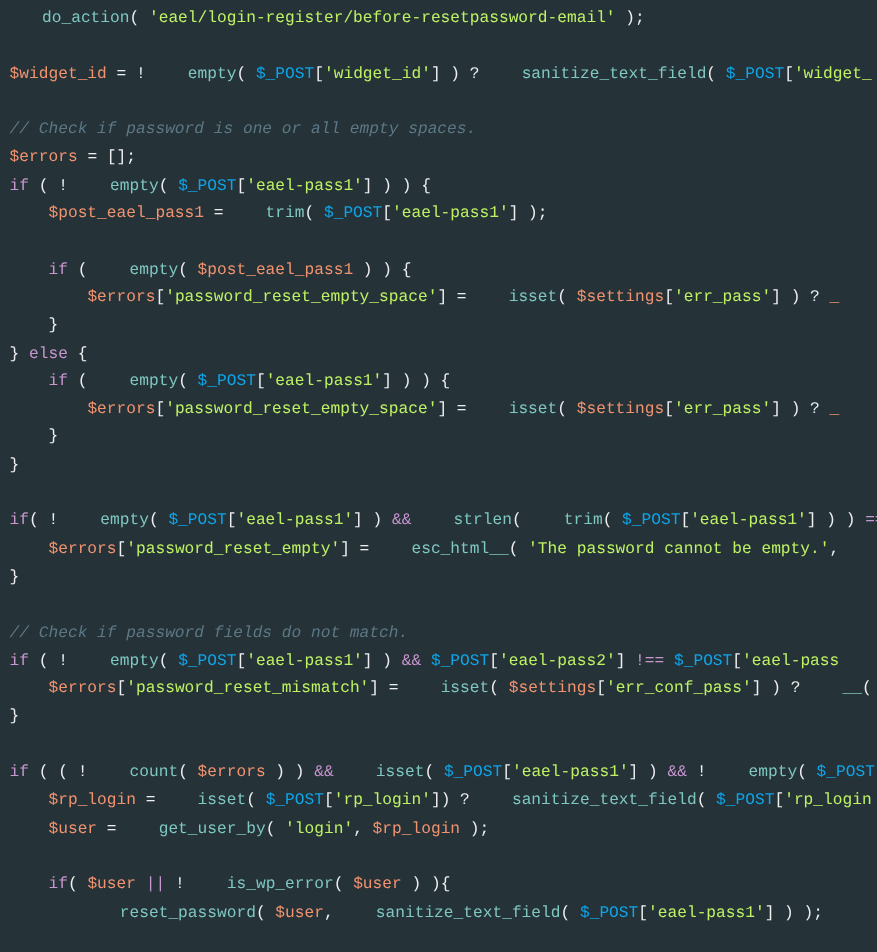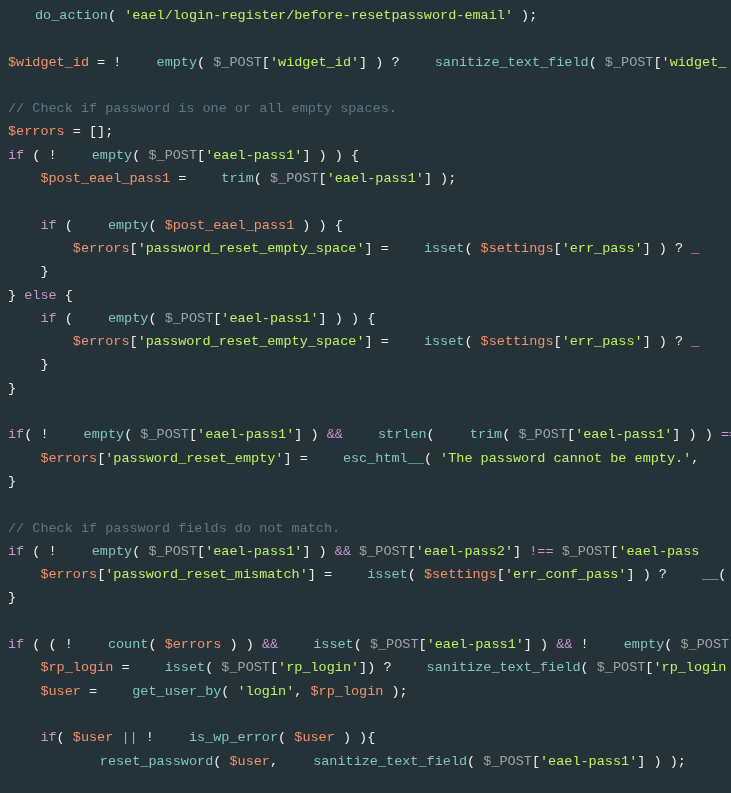--- a/index.html
+++ b/index.html
@@ -16,20 +16,20 @@
     font-family: Consolas, "Courier New", monospace;
     font-size: 13.5px;
     line-height: 23.3px;
     white-space: pre;
     color: #e2e9ef;
   }
   .fn   { color: #7fc7c1; margin-left: 27px; }  
   .str  { color: #bef264; }  
   .var  { color: #edeef0; }  
   .key  { color: #c996d0; }  
-  .glb  { color: #a3a3a3; }  
+  .glb  { color: #0ea5e9; }  
   .bool { color: #f2936f; }  
-  .cmt  { color: #5d7885; }  
+  .cmt  { color: #5d7885; font-style: italic; }  
 </style>
 </head>
 <body>
 
 <pre class="code" id="code-container"><div><span class="fn">do_action</span><span class="var">( </span><span class="str">'eael/login-register/before-resetpassword-email'</span><span class="var"> );</span></div><div>&nbsp;</div><div><span class="bool">$widget_id</span><span class="var"> = ! </span><span class="fn">empty</span><span class="var">( </span><span class="glb">$_POST</span><span class="var">[</span><span class="str">'widget_id'</span><span class="var">] ) ? </span><span class="fn">sanitize_text_field</span><span class="var">( </span><span class="glb">$_POST</span><span class="var">[</span><span class="str">'widget_</span></div><div>&nbsp;</div><div><span class="cmt">// Check if password is one or all empty spaces.</span></div><div><span class="bool">$errors</span><span class="var"> = [];</span></div><div><span class="key">if</span><span class="var"> ( ! </span><span class="fn">empty</span><span class="var">( </span><span class="glb">$_POST</span><span class="var">[</span><span class="str">'eael-pass1'</span><span class="var">] ) ) {</span></div><div><span class="var">    </span><span class="bool">$post_eael_pass1</span><span class="var"> = </span><span class="fn">trim</span><span class="var">( </span><span class="glb">$_POST</span><span class="var">[</span><span class="str">'eael-pass1'</span><span class="var">] );</span></div><div>&nbsp;</div><div><span class="var">    </span><span class="key">if</span><span class="var"> ( </span><span class="fn">empty</span><span class="var">( </span><span class="bool">$post_eael_pass1</span><span class="var"> ) ) {</span></div><div><span class="var">        </span><span class="bool">$errors</span><span class="var">[</span><span class="str">'password_reset_empty_space'</span><span class="var">] = </span><span class="fn">isset</span><span class="var">( </span><span class="bool">$settings</span><span class="var">[</span><span class="str">'err_pass'</span><span class="var">] ) ? </span><span class="bool">_</span></div><div><span class="var">    }</span></div><div><span class="var">} </span><span class="key">else</span><span class="var"> {</span></div><div><span class="var">    </span><span class="key">if</span><span class="var"> ( </span><span class="fn">empty</span><span class="var">( </span><span class="glb">$_POST</span><span class="var">[</span><span class="str">'eael-pass1'</span><span class="var">] ) ) {</span></div><div><span class="var">        </span><span class="bool">$errors</span><span class="var">[</span><span class="str">'password_reset_empty_space'</span><span class="var">] = </span><span class="fn">isset</span><span class="var">( </span><span class="bool">$settings</span><span class="var">[</span><span class="str">'err_pass'</span><span class="var">] ) ? </span><span class="bool">_</span></div><div><span class="var">    }</span></div><div><span class="var">}</span></div><div>&nbsp;</div><div><span class="key">if</span><span class="var">( ! </span><span class="fn">empty</span><span class="var">( </span><span class="glb">$_POST</span><span class="var">[</span><span class="str">'eael-pass1'</span><span class="var">] ) </span><span class="key">&amp;&amp;</span><span class="var"> </span><span class="fn">strlen</span><span class="var">( </span><span class="fn">trim</span><span class="var">( </span><span class="glb">$_POST</span><span class="var">[</span><span class="str">'eael-pass1'</span><span class="var">] ) ) </span><span class="key">==</span><span class="var"> </span><span class="bool">0</span></div><div><span class="var">    </span><span class="bool">$errors</span><span class="var">[</span><span class="str">'password_reset_empty'</span><span class="var">] = </span><span class="fn">esc_html__</span><span class="var">( </span><span class="str">'The password cannot be empty.'</span><span class="var">,</span></div><div><span class="var">}</span></div><div>&nbsp;</div><div><span class="cmt">// Check if password fields do not match.</span></div><div><span class="key">if</span><span class="var"> ( ! </span><span class="fn">empty</span><span class="var">( </span><span class="glb">$_POST</span><span class="var">[</span><span class="str">'eael-pass1'</span><span class="var">] ) </span><span class="key">&amp;&amp;</span><span class="var"> </span><span class="glb">$_POST</span><span class="var">[</span><span class="str">'eael-pass2'</span><span class="var">] </span><span class="key">!==</span><span class="var"> </span><span class="glb">$_POST</span><span class="var">[</span><span class="str">'eael-pass</span></div><div><span class="var">    </span><span class="bool">$errors</span><span class="var">[</span><span class="str">'password_reset_mismatch'</span><span class="var">] = </span><span class="fn">isset</span><span class="var">( </span><span class="bool">$settings</span><span class="var">[</span><span class="str">'err_conf_pass'</span><span class="var">] ) ? </span><span class="fn">__</span><span class="var">(</span></div><div><span class="var">}</span></div><div>&nbsp;</div><div><span class="key">if</span><span class="var"> ( ( ! </span><span class="fn">count</span><span class="var">( </span><span class="bool">$errors</span><span class="var"> ) ) </span><span class="key">&amp;&amp;</span><span class="var"> </span><span class="fn">isset</span><span class="var">( </span><span class="glb">$_POST</span><span class="var">[</span><span class="str">'eael-pass1'</span><span class="var">] ) </span><span class="key">&amp;&amp;</span><span class="var"> ! </span><span class="fn">empty</span><span class="var">( </span><span class="glb">$_POST</span><span class="var">[</span><span class="str">'e</span></div><div><span class="var">    </span><span class="bool">$rp_login</span><span class="var"> = </span><span class="fn">isset</span><span class="var">( </span><span class="glb">$_POST</span><span class="var">[</span><span class="str">'rp_login'</span><span class="var">]) ? </span><span class="fn">sanitize_text_field</span><span class="var">( </span><span class="glb">$_POST</span><span class="var">[</span><span class="str">'rp_login</span></div><div><span class="var">    </span><span class="bool">$user</span><span class="var"> = </span><span class="fn">get_user_by</span><span class="var">( </span><span class="str">'login'</span><span class="var">, </span><span class="bool">$rp_login</span><span class="var"> );</span></div><div>&nbsp;</div><div><span class="var">    </span><span class="key">if</span><span class="var">( </span><span class="bool">$user</span><span class="var"> </span><span class="key">||</span><span class="var"> ! </span><span class="fn">is_wp_error</span><span class="var">( </span><span class="bool">$user</span><span class="var"> ) ){</span></div><div><span class="var">        </span><span class="fn">reset_password</span><span class="var">( </span><span class="bool">$user</span><span class="var">, </span><span class="fn">sanitize_text_field</span><span class="var">( </span><span class="glb">$_POST</span><span class="var">[</span><span class="str">'eael-pass1'</span><span class="var">] ) );</span></div></pre>
 
 </body></html>

